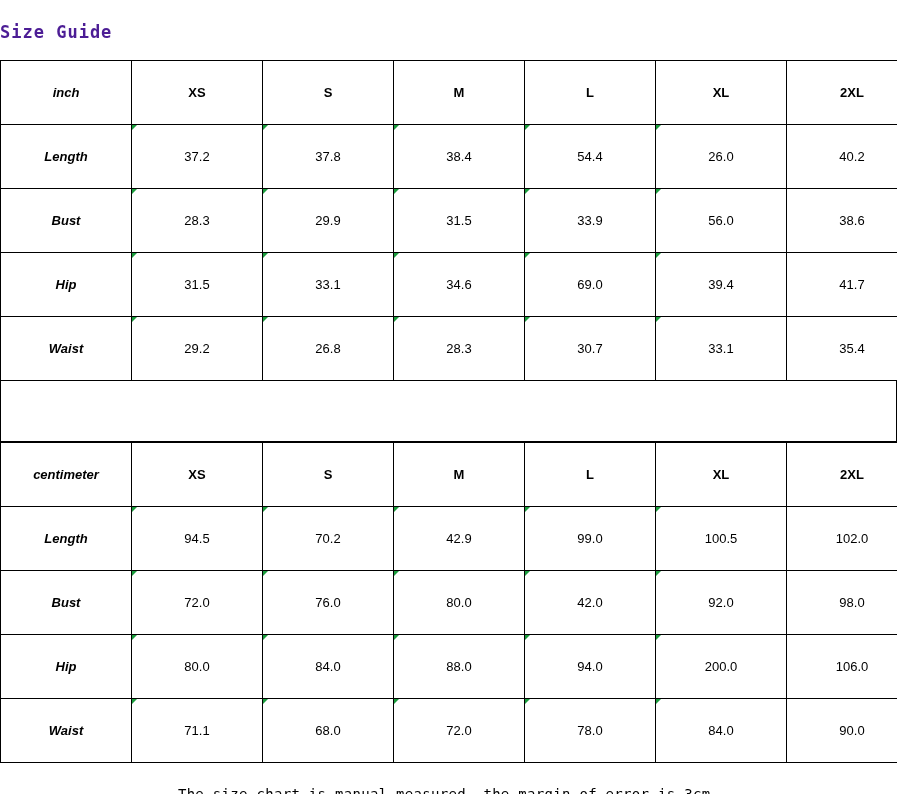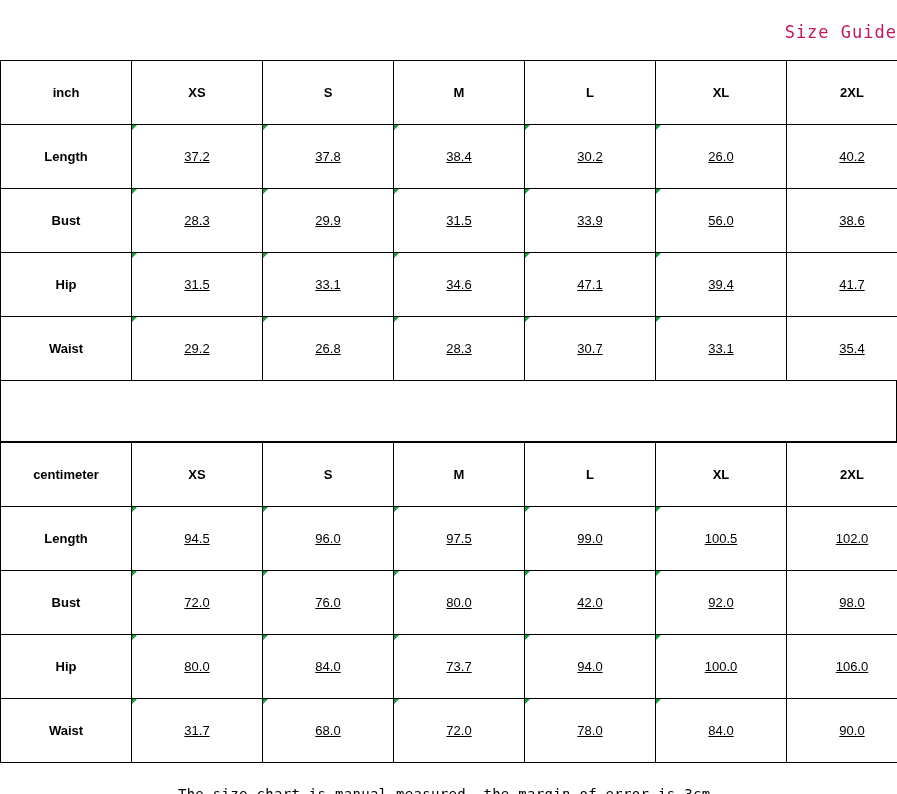--- a/index.html
+++ b/index.html
@@ -14,27 +14,28 @@
     color: #000000;
     overflow: hidden;
   }
   .page {
     position: relative;
     width: 897px;
     height: 794px;
     box-sizing: border-box;
   }
   .title {
-    text-align: right;
+    text-align: left;
     font-family: "DejaVu Sans Mono", monospace;
     font-size: 17px;
     letter-spacing: 1px;
-    color: #be185d;
+    color: #4c1d95;
     padding-top: 22px;
     padding-bottom: 18px;
+    font-weight: bold;
   }
   table.size-table {
     border-collapse: collapse;
     width: 897px;
     table-layout: fixed;
   }
   table.size-table td {
     border: 1px solid #000000;
     height: 61px;
     text-align: center;
@@ -52,34 +53,33 @@
     margin-top: 15px;
   }
   td.size-hdr {
     font-weight: bold;
     font-size: 13px;
     margin-top: 28px;
   }
   td.val {
     font-weight: normal;
     font-size: 13px;
-    text-decoration: underline;
   }
   
   td.marked::before {
     content: "";
     position: absolute;
     top: 0px;
     left: 0px;
     width: 0;
     height: 0;
     border-top: 5px solid #1a9c3c;
     border-right: 5px solid transparent;
   }
-  .col-0 { width: 128px; }
+  .col-0 { width: 128px; font-style: italic; }
   .col-x { width: 128px; }
   .spacer-wrap {
     width: 897px;
     height: 61px;
     box-sizing: border-box;
     border-left: 1px solid #000;
     border-right: 1px solid #000;
     border-bottom: 1px solid #000;
   }
   .footnote {
@@ -106,39 +106,39 @@
         <td class="col-x size-hdr">M</td>
         <td class="col-x size-hdr">L</td>
         <td class="col-x size-hdr">XL</td>
         <td class="col-x size-hdr">2XL</td>
       </tr>
       <tr>
         <td class="col-0 row-label">Length</td>
         <td class="col-x val marked">37.2</td>
         <td class="col-x val marked">37.8</td>
         <td class="col-x val marked">38.4</td>
-        <td class="col-x val marked">30.2</td>
+        <td class="col-x val marked">54.4</td>
         <td class="col-x val marked">26.0</td>
         <td class="col-x val">40.2</td>
       </tr>
       <tr>
         <td class="col-0 row-label">Bust</td>
         <td class="col-x val marked">28.3</td>
         <td class="col-x val marked">29.9</td>
         <td class="col-x val marked">31.5</td>
         <td class="col-x val marked">33.9</td>
         <td class="col-x val marked">56.0</td>
         <td class="col-x val">38.6</td>
       </tr>
       <tr>
         <td class="col-0 row-label">Hip</td>
         <td class="col-x val marked">31.5</td>
         <td class="col-x val marked">33.1</td>
         <td class="col-x val marked">34.6</td>
-        <td class="col-x val marked">47.1</td>
+        <td class="col-x val marked">69.0</td>
         <td class="col-x val marked">39.4</td>
         <td class="col-x val">41.7</td>
       </tr>
       <tr>
         <td class="col-0 row-label">Waist</td>
         <td class="col-x val marked">29.2</td>
         <td class="col-x val marked">26.8</td>
         <td class="col-x val marked">28.3</td>
         <td class="col-x val marked">30.7</td>
         <td class="col-x val marked">33.1</td>
@@ -156,47 +156,47 @@
         <td class="col-x size-hdr">XS</td>
         <td class="col-x size-hdr">S</td>
         <td class="col-x size-hdr">M</td>
         <td class="col-x size-hdr">L</td>
         <td class="col-x size-hdr">XL</td>
         <td class="col-x size-hdr">2XL</td>
       </tr>
       <tr>
         <td class="col-0 row-label">Length</td>
         <td class="col-x val marked">94.5</td>
-        <td class="col-x val marked">96.0</td>
-        <td class="col-x val marked">97.5</td>
+        <td class="col-x val marked">70.2</td>
+        <td class="col-x val marked">42.9</td>
         <td class="col-x val marked">99.0</td>
         <td class="col-x val marked">100.5</td>
         <td class="col-x val">102.0</td>
       </tr>
       <tr>
         <td class="col-0 row-label">Bust</td>
         <td class="col-x val marked">72.0</td>
         <td class="col-x val marked">76.0</td>
         <td class="col-x val marked">80.0</td>
         <td class="col-x val marked">42.0</td>
         <td class="col-x val marked">92.0</td>
         <td class="col-x val">98.0</td>
       </tr>
       <tr>
         <td class="col-0 row-label">Hip</td>
         <td class="col-x val marked">80.0</td>
         <td class="col-x val marked">84.0</td>
-        <td class="col-x val marked">73.7</td>
+        <td class="col-x val marked">88.0</td>
         <td class="col-x val marked">94.0</td>
-        <td class="col-x val marked">100.0</td>
+        <td class="col-x val marked">200.0</td>
         <td class="col-x val">106.0</td>
       </tr>
       <tr>
         <td class="col-0 row-label">Waist</td>
-        <td class="col-x val marked">31.7</td>
+        <td class="col-x val marked">71.1</td>
         <td class="col-x val marked">68.0</td>
         <td class="col-x val marked">72.0</td>
         <td class="col-x val marked">78.0</td>
         <td class="col-x val marked">84.0</td>
         <td class="col-x val">90.0</td>
       </tr>
     </tbody>
   </table>
 
   <div class="footnote">The size chart is manual measured, the margin of error is 3cm.</div>

